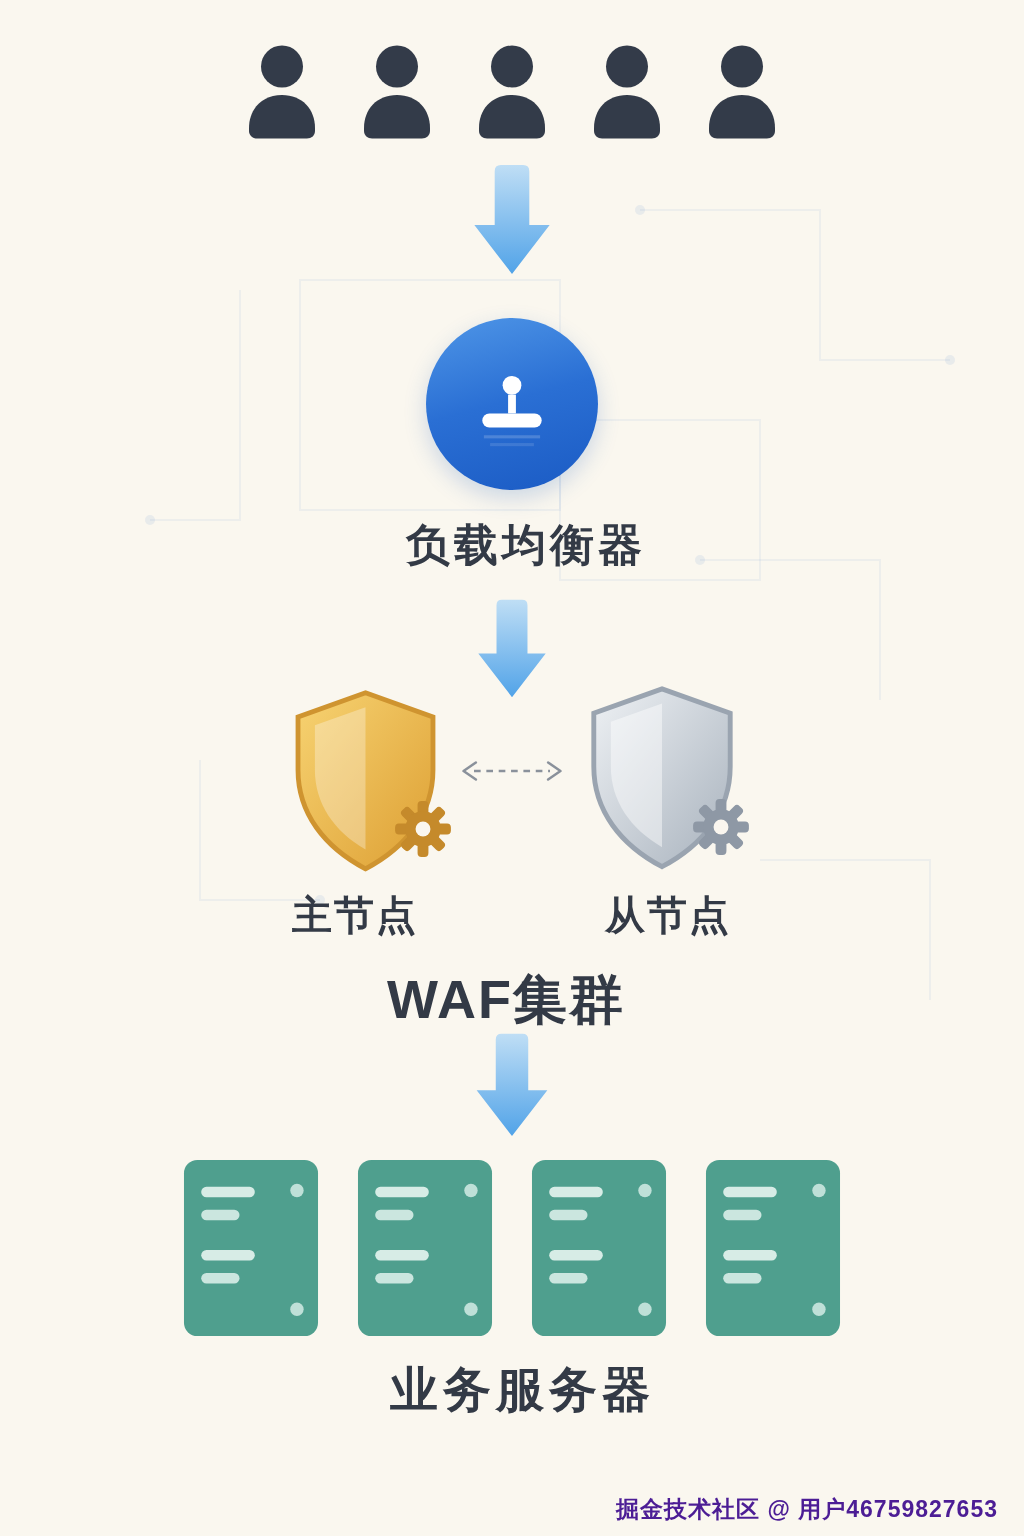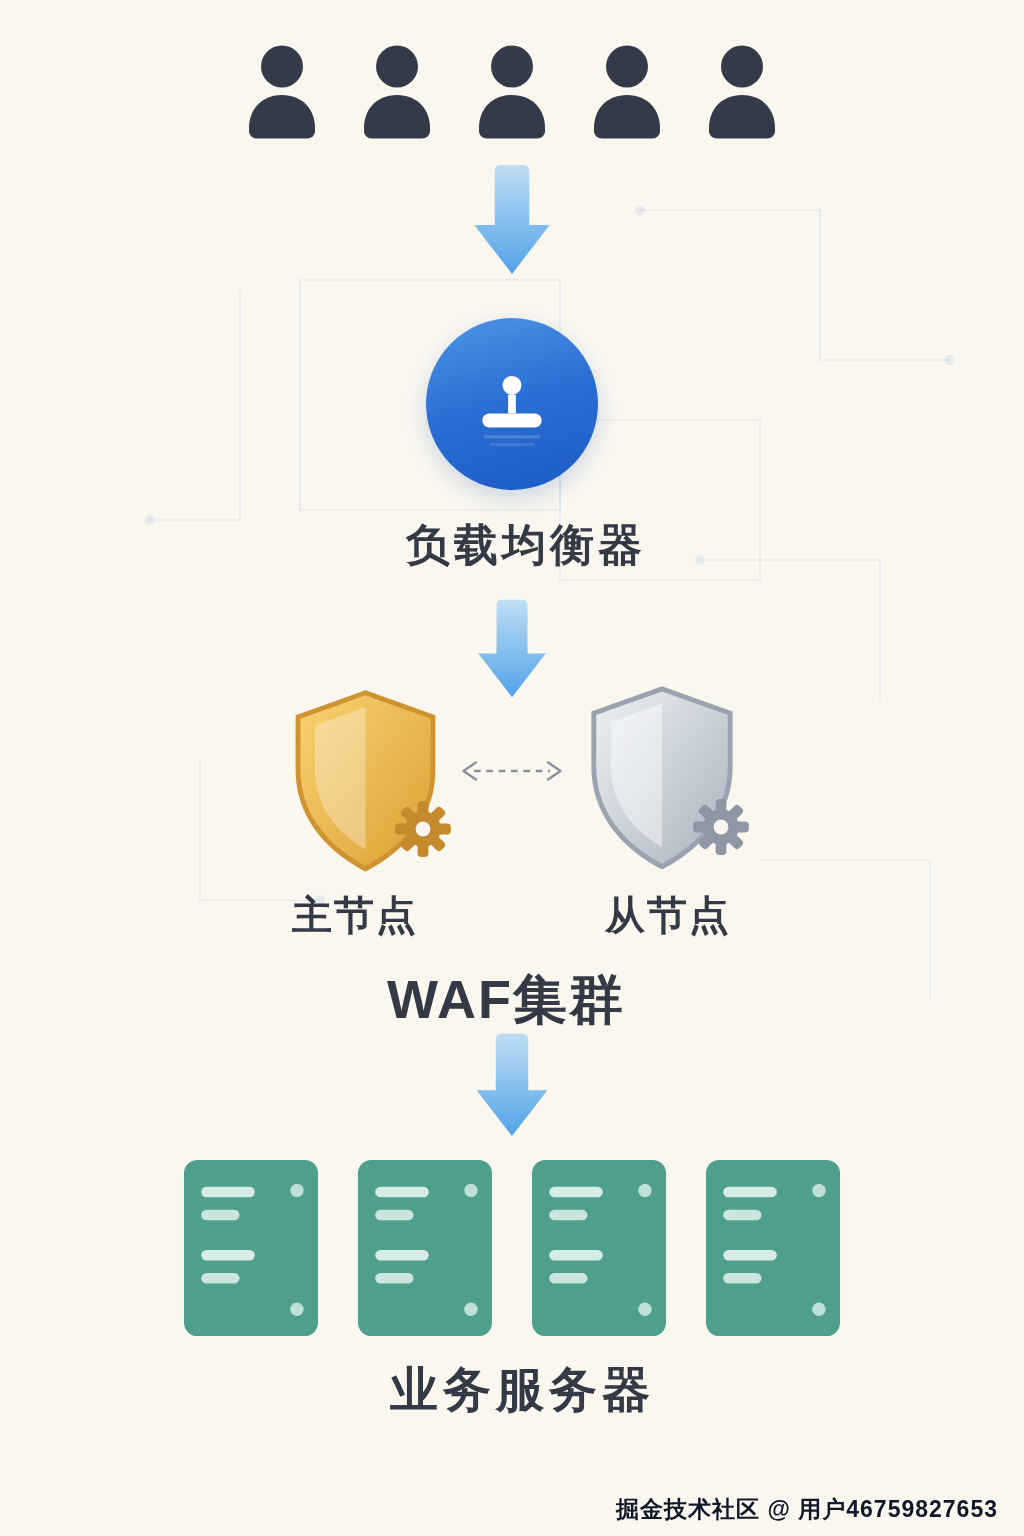--- a/index.html
+++ b/index.html
@@ -43,21 +43,21 @@
   .gear { position:absolute; width:62px; height:62px; right:-6px; bottom:16px; }
 
   .sync { position:absolute; left:455px; top:758px; width:114px; }
   .sync svg { display:block; width:114px; height:26px; }
 
   .servers-row { position:absolute; top:1158px; left:0; right:0; display:flex; justify-content:center; gap:36px; }
   .server svg { width:138px; height:180px; display:block; }
 
   .watermark {
     position:absolute; right:26px; top:1494px;
-    font-size:23px; font-weight:600; color:#0f172a; letter-spacing:1px;
+    font-size:23px; font-weight:600; color:#4c1d95; letter-spacing:1px;
   }
 </style>
 </head>
 <body>
 
 <div class="page">
 
   <svg class="bg-decor" viewBox="0 0 1024 1536" width="1024" height="1536">
     <g fill="none" stroke="rgba(125,165,215,0.10)" stroke-width="2">
       <path d="M640 210 L820 210 L820 360 L950 360"></path>

